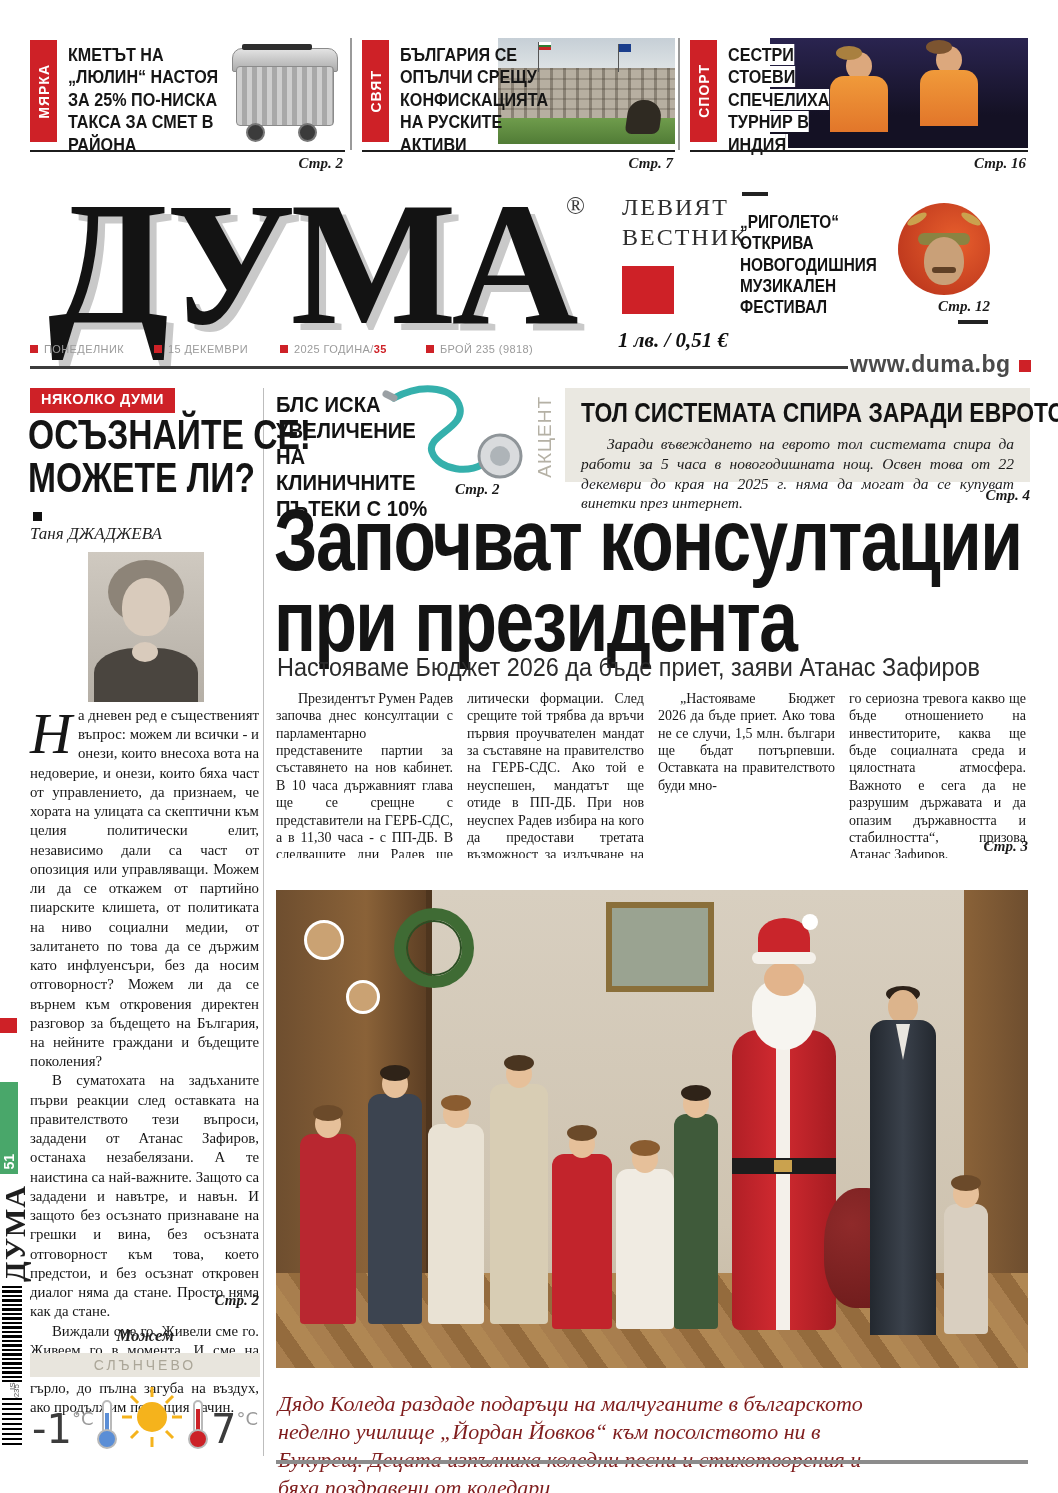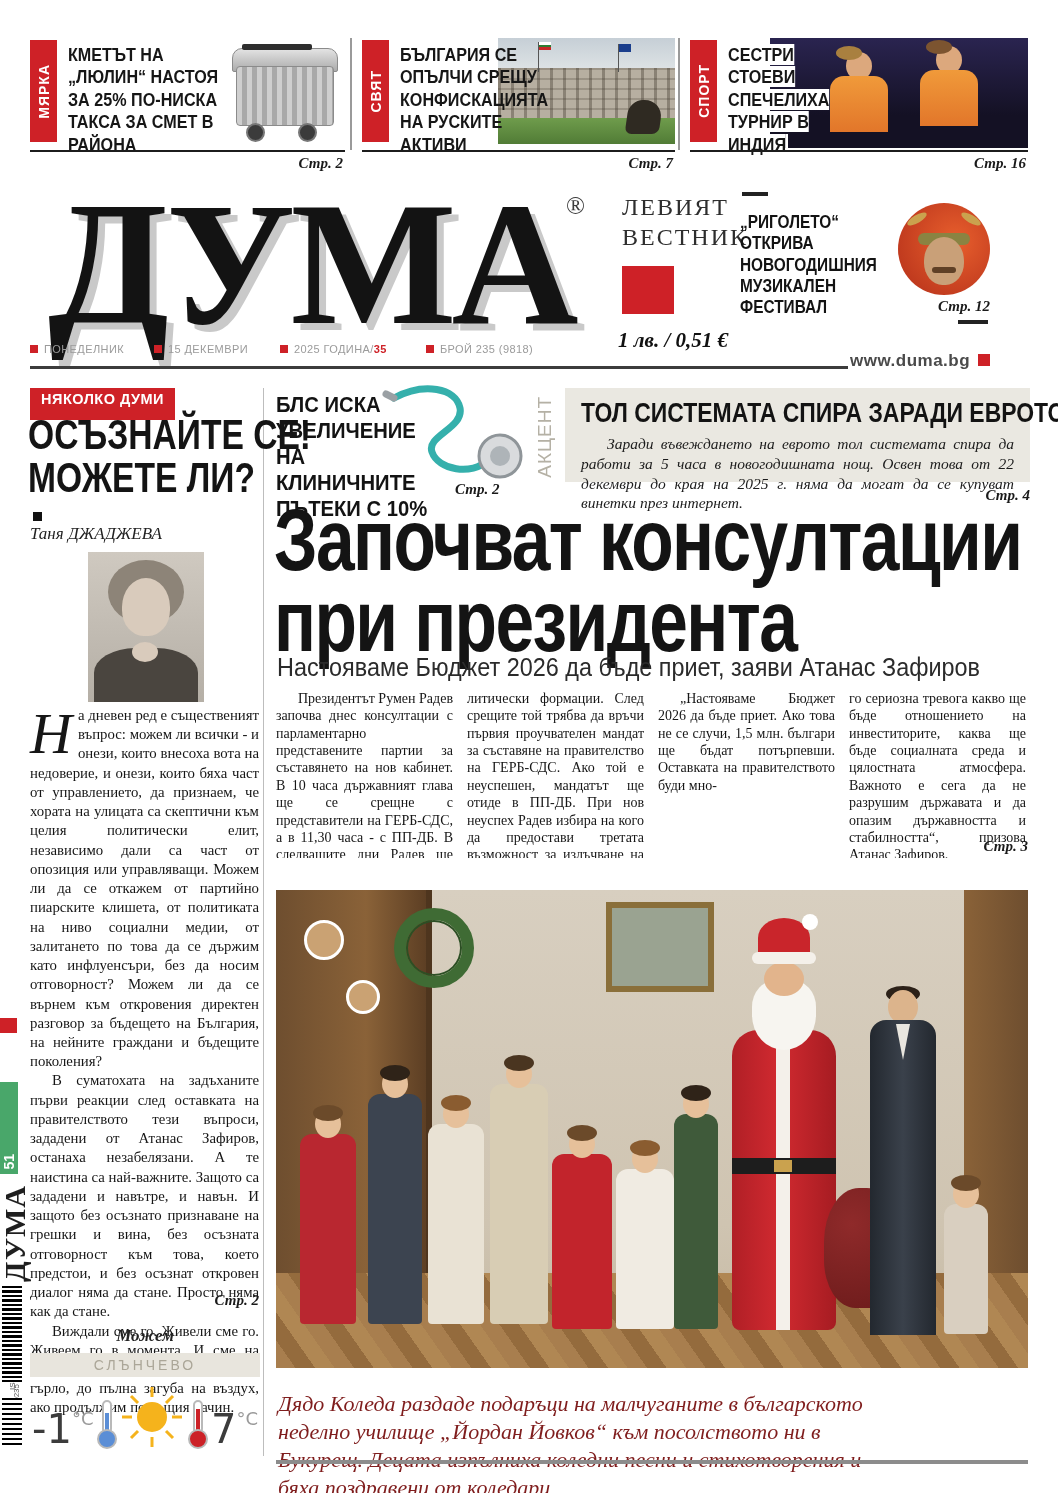--- a/index.html
+++ b/index.html
@@ -66,28 +66,28 @@
   .price{position:absolute;left:618px;top:328px;font-style:italic;font-weight:bold;font-size:21px;color:#111;}
 
   
   .dateline{position:absolute;left:30px;top:343px;width:998px;height:20px;
       font-family:"Liberation Sans",sans-serif;font-size:11px;color:#9b9b9b;letter-spacing:.4px;}
   .dl-item{position:absolute;top:0;}
   .dl-sq{display:inline-block;width:8px;height:8px;background:#ce2127;margin-right:6px;}
   .dl-red{color:#ce2127;font-weight:bold;}
   .head-rule{position:absolute;left:30px;top:366px;width:818px;height:3px;background:#3c3c3c;}
   .website{position:absolute;left:850px;top:351px;font-family:"Liberation Sans",sans-serif;
-      font-weight:bold;font-size:17px;color:#4a4a4a;letter-spacing:.5px;}
+      font-weight:bold;font-size:23px;color:#4a4a4a;letter-spacing:.5px;}
   .web-sq{display:inline-block;width:12px;height:12px;background:#ce2127;margin-left:8px;}
 
   
   .vdivider{position:absolute;left:263px;top:388px;width:1px;height:1068px;background:#bdbdbd;}
   .kicker{position:absolute;left:30px;top:388px;background:#ce2127;color:#fff;
       font-family:"Liberation Sans",sans-serif;font-weight:bold;font-size:14.5px;
-      padding:3px 11px 13px;letter-spacing:.5px;}
+      padding:3px 11px 6px;letter-spacing:.5px;}
   .op-title{position:absolute;left:28px;top:414px;font-family:"Liberation Sans",sans-serif;
       font-weight:bold;font-size:42px;line-height:1.02;color:#141414;}
   .op-title span{display:inline-block;transform:scaleX(.8);transform-origin:0 50%;white-space:nowrap;}
   .op-mark{position:absolute;left:33px;top:512px;width:9px;height:9px;background:#111;}
   .op-author{position:absolute;left:30px;top:524px;font-style:italic;font-size:17px;color:#222;}
   .op-photo{position:absolute;left:88px;top:552px;width:116px;height:150px;
       background:linear-gradient(#cfc9c0,#b5afa6);overflow:hidden;}
   .op-hair{position:absolute;left:20px;top:8px;width:76px;height:64px;border-radius:50%;background:#8d8478;}
   .op-face{position:absolute;left:34px;top:26px;width:48px;height:58px;border-radius:50% 50% 45% 45%;background:#d9cbbc;}
   .op-bodyshape{position:absolute;left:6px;bottom:-8px;width:104px;height:62px;border-radius:40% 40% 0 0;background:#4a453f;}

